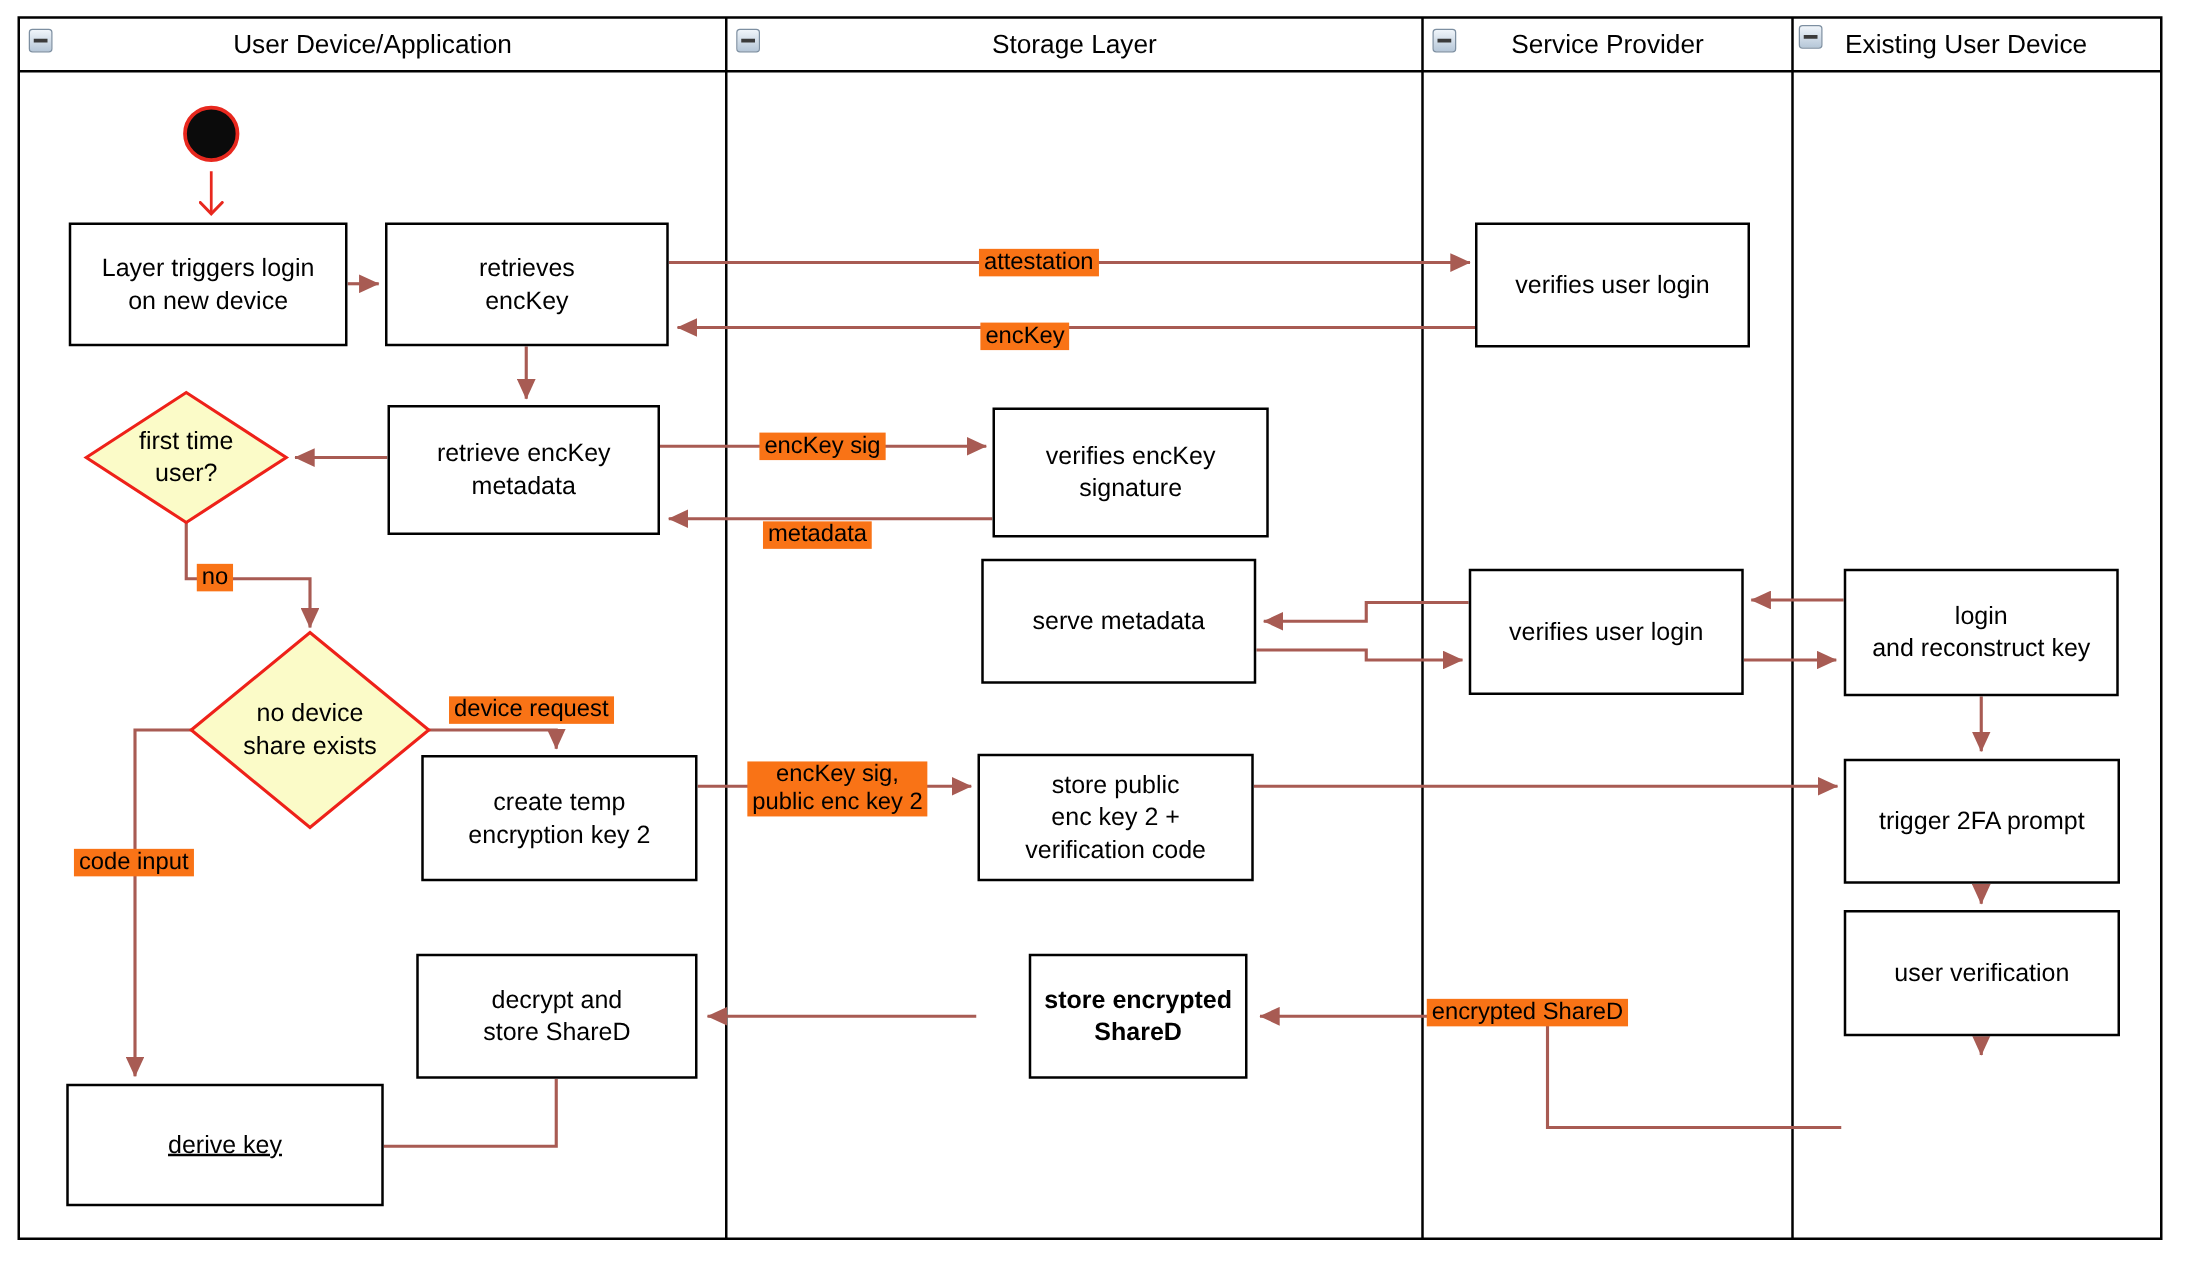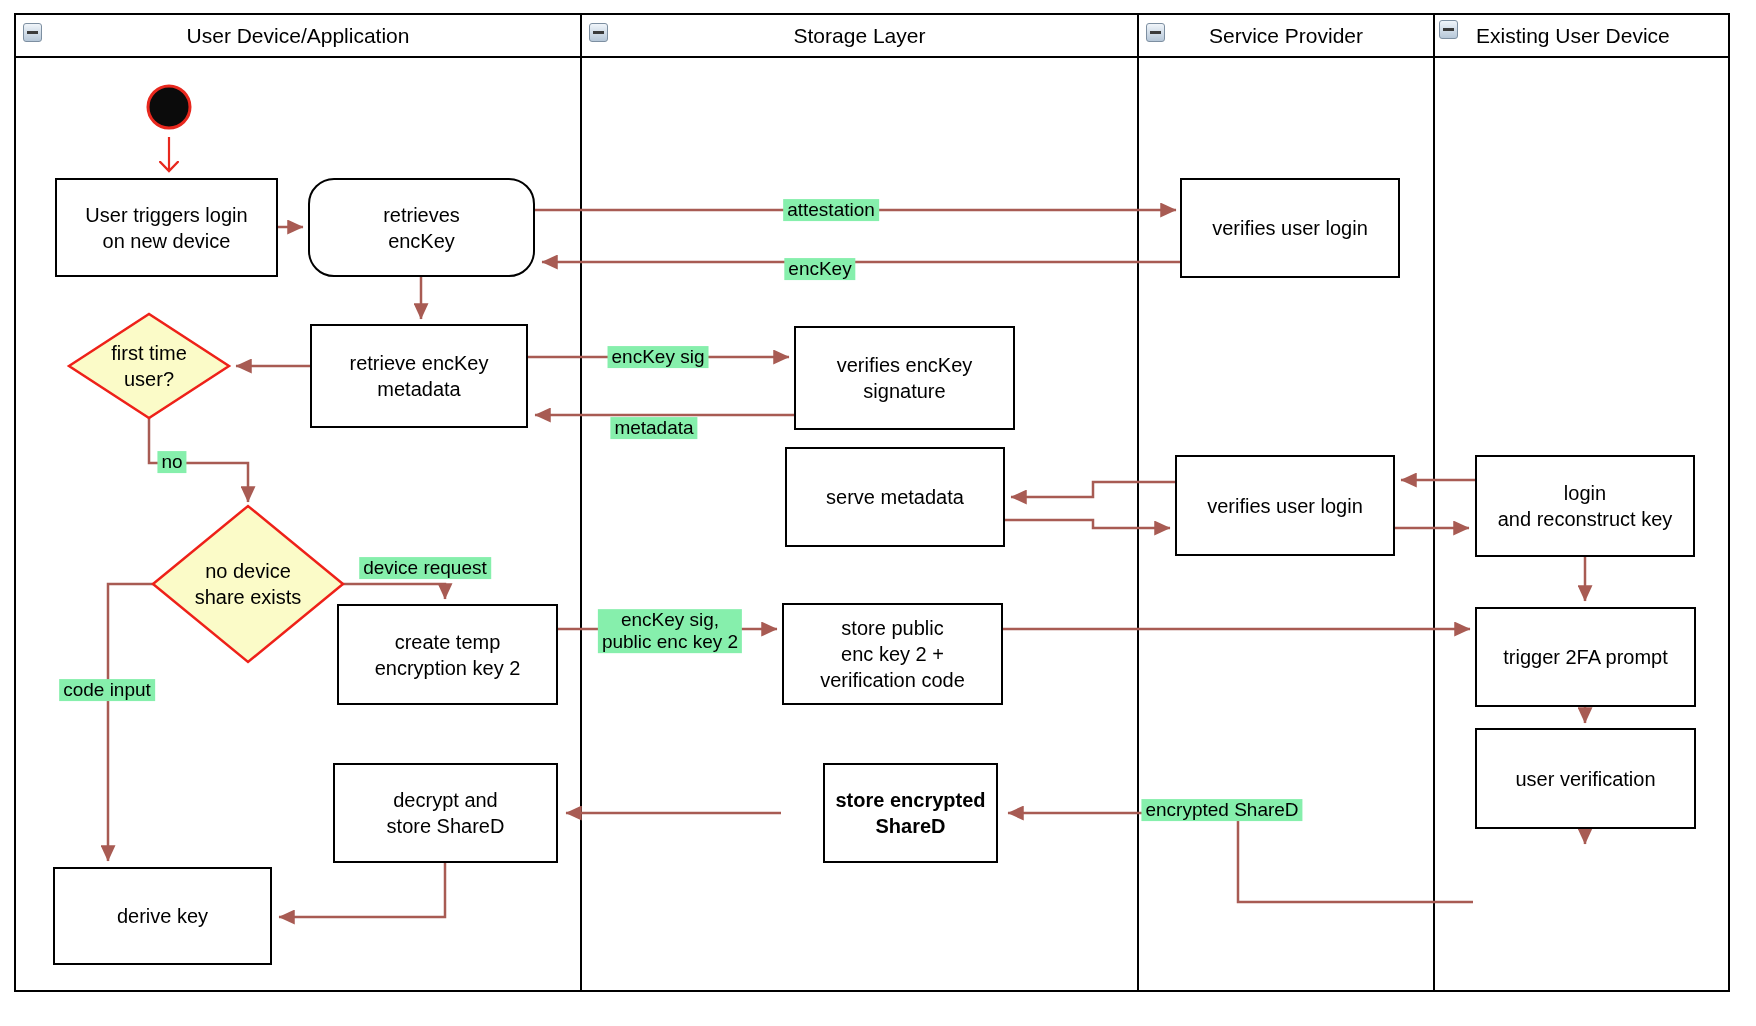--- a/index.html
+++ b/index.html
@@ -17,21 +17,21 @@
   .edge-start{fill:none;stroke:var(--start-edge);stroke-width:2.2;marker-end:url(#mOpen);}
   .mhead{fill:var(--edge);}
   .ohead{stroke:var(--start-edge);stroke-width:1.1;fill:none;stroke-linecap:round;}
   .decision{fill:var(--decision-fill);stroke:var(--decision-border);stroke-width:2.5;}
   #start-ellipse{fill:#0b0b0b;stroke:var(--start-edge);stroke-width:3;}
   .node{position:absolute;box-sizing:border-box;border:2px solid var(--node-border);
         background:var(--node-fill);display:flex;align-items:center;justify-content:center;
         text-align:center;font-size:20px;line-height:1.3;white-space:pre-line;}
   .dtext{position:absolute;display:flex;align-items:center;justify-content:center;
         text-align:center;font-size:20px;line-height:1.3;white-space:pre-line;background:transparent;}
-  .elabel{position:absolute;transform:translate(-50%,-50%);background:#86efac;
+  .elabel{position:absolute;transform:translate(-50%,-50%);background:#f97316;
         padding:0 4px;font-size:19px;line-height:1.15;text-align:center;white-space:pre-line;}
   .hdr{position:absolute;top:14px;height:43px;display:flex;align-items:center;
         justify-content:center;font-weight:normal;font-size:21px;}
   .hdr-left{justify-content:flex-start;padding-left:42px;box-sizing:border-box;}
   .licon{position:absolute;left:8px;top:9px;width:19px;height:19px;box-sizing:border-box;
         border:1px solid #7d8fa1;border-radius:3px;
         background:linear-gradient(#f0f5fa,#b6c7d8);}
   .licon::after{content:"";position:absolute;left:3px;right:3px;top:7px;height:3px;background:#3b3b3b;}
   .hdr-left .licon{left:5px;top:6px;}
 </style>
@@ -110,23 +110,23 @@
   <div class="elabel" style="left:820px;top:269px;">encKey</div>
   <div class="elabel" style="left:658px;top:357px;">encKey sig</div>
   <div class="elabel" style="left:654px;top:428px;">metadata</div>
   <div class="elabel" style="left:172px;top:462px;">no</div>
   <div class="elabel" style="left:425px;top:568px;">device request</div>
   <div class="elabel" style="left:670px;top:631px;">encKey sig,
 public enc key 2</div>
   <div class="elabel" style="left:107px;top:690px;">code input</div>
   <div class="elabel" style="left:1222px;top:810px;">encrypted ShareD</div>
 
-  <div class="node" style="left:55px;top:178px;width:223px;height:99px;">User triggers login
+  <div class="node" style="left:55px;top:178px;width:223px;height:99px;">Layer triggers login
 on new device</div>
-  <div class="node" style="left:308px;top:178px;width:227px;height:99px;border-radius:26px;">retrieves
+  <div class="node" style="left:308px;top:178px;width:227px;height:99px;">retrieves
 encKey</div>
   <div class="node" style="left:1180px;top:178px;width:220px;height:100px;">verifies user login</div>
   <div class="node" style="left:310px;top:324px;width:218px;height:104px;">retrieve encKey
 metadata</div>
   <div class="node" style="left:794px;top:326px;width:221px;height:104px;">verifies encKey
 signature</div>
   <div class="node" style="left:785px;top:447px;width:220px;height:100px;">serve metadata</div>
   <div class="node" style="left:1175px;top:455px;width:220px;height:101px;">verifies user login</div>
   <div class="node" style="left:1475px;top:455px;width:220px;height:102px;">login
 and reconstruct key</div>
@@ -134,20 +134,20 @@
 encryption key 2</div>
   <div class="node" style="left:782px;top:603px;width:221px;height:102px;">store public
 enc key 2 +
 verification code</div>
   <div class="node" style="left:1475px;top:607px;width:221px;height:100px;">trigger 2FA prompt</div>
   <div class="node" style="left:1475px;top:728px;width:221px;height:101px;">user verification</div>
   <div class="node" style="left:823px;top:763px;width:175px;height:100px;font-weight:bold;">store encrypted
 ShareD</div>
   <div class="node" style="left:333px;top:763px;width:225px;height:100px;">decrypt and
 store ShareD</div>
-  <div class="node" style="left:53px;top:867px;width:219px;height:98px;">derive key</div>
+  <div class="node" style="left:53px;top:867px;width:254px;height:98px;text-decoration:underline;">derive key</div>
 
   <div class="dtext" style="left:79px;top:326px;width:140px;height:80px;">first time
 user?</div>
   <div class="dtext" style="left:163px;top:534px;width:170px;height:100px;">no device
 share exists</div>
 
 </div>
 
 </body></html>

